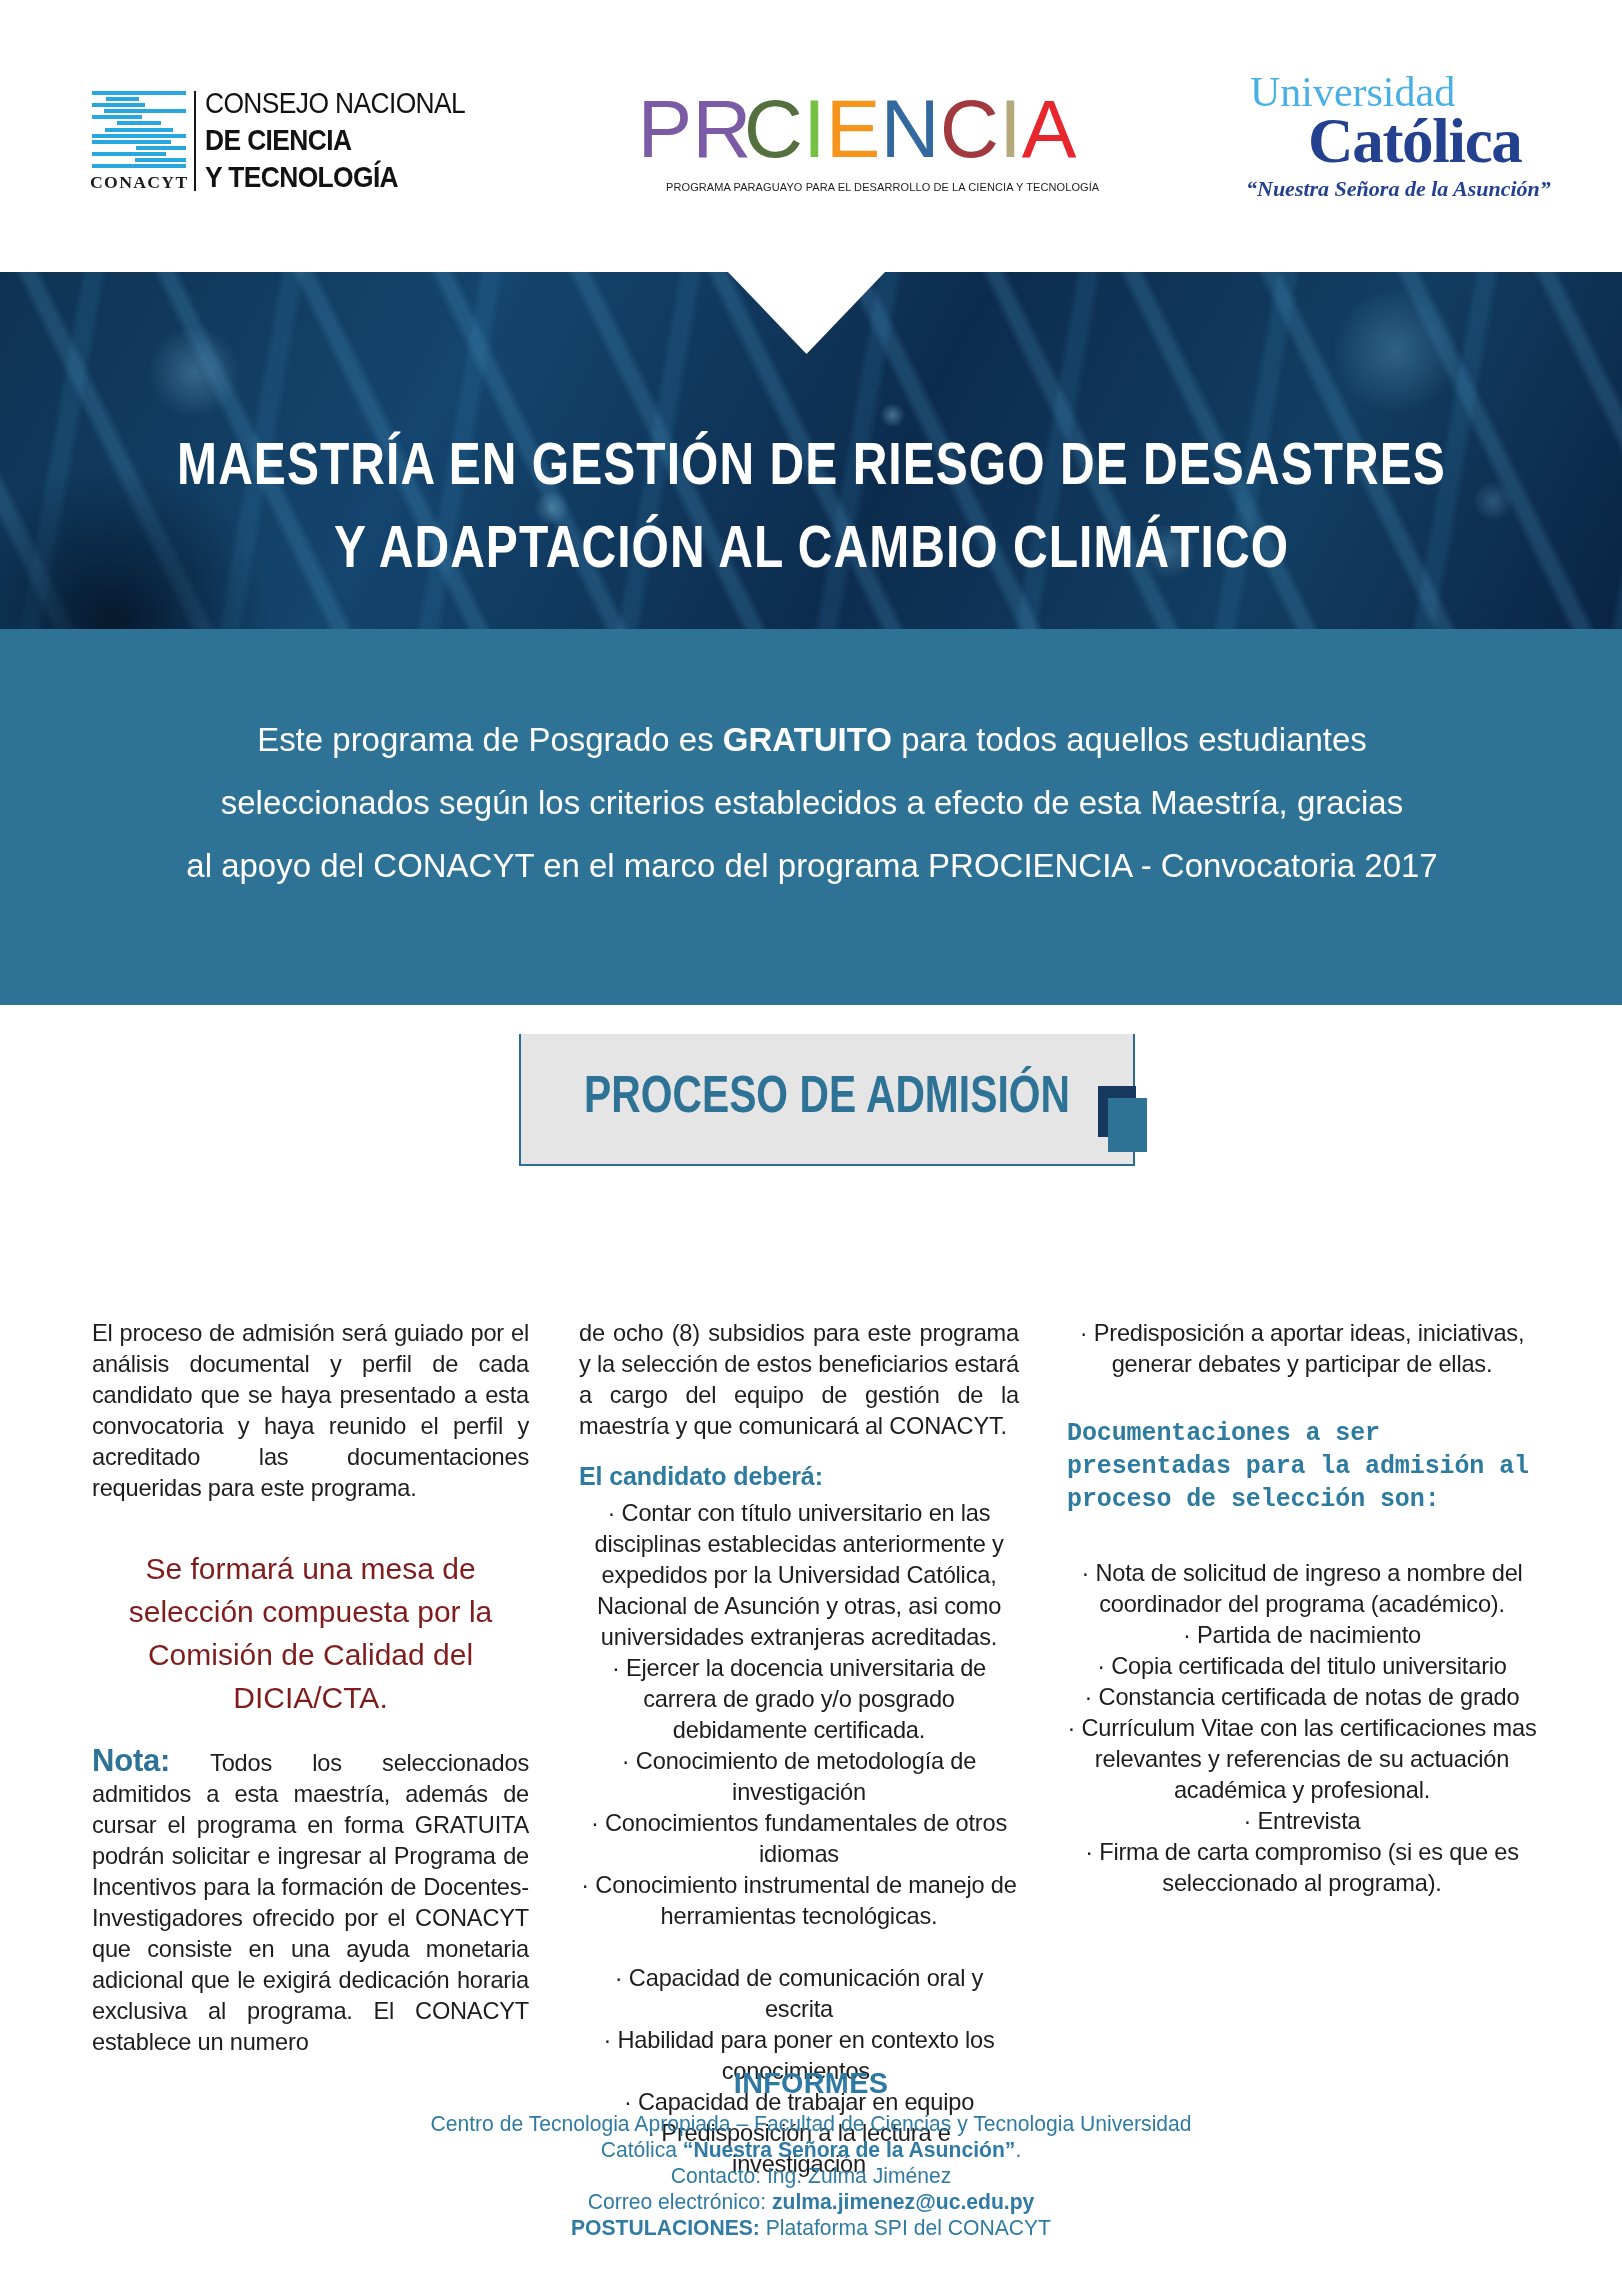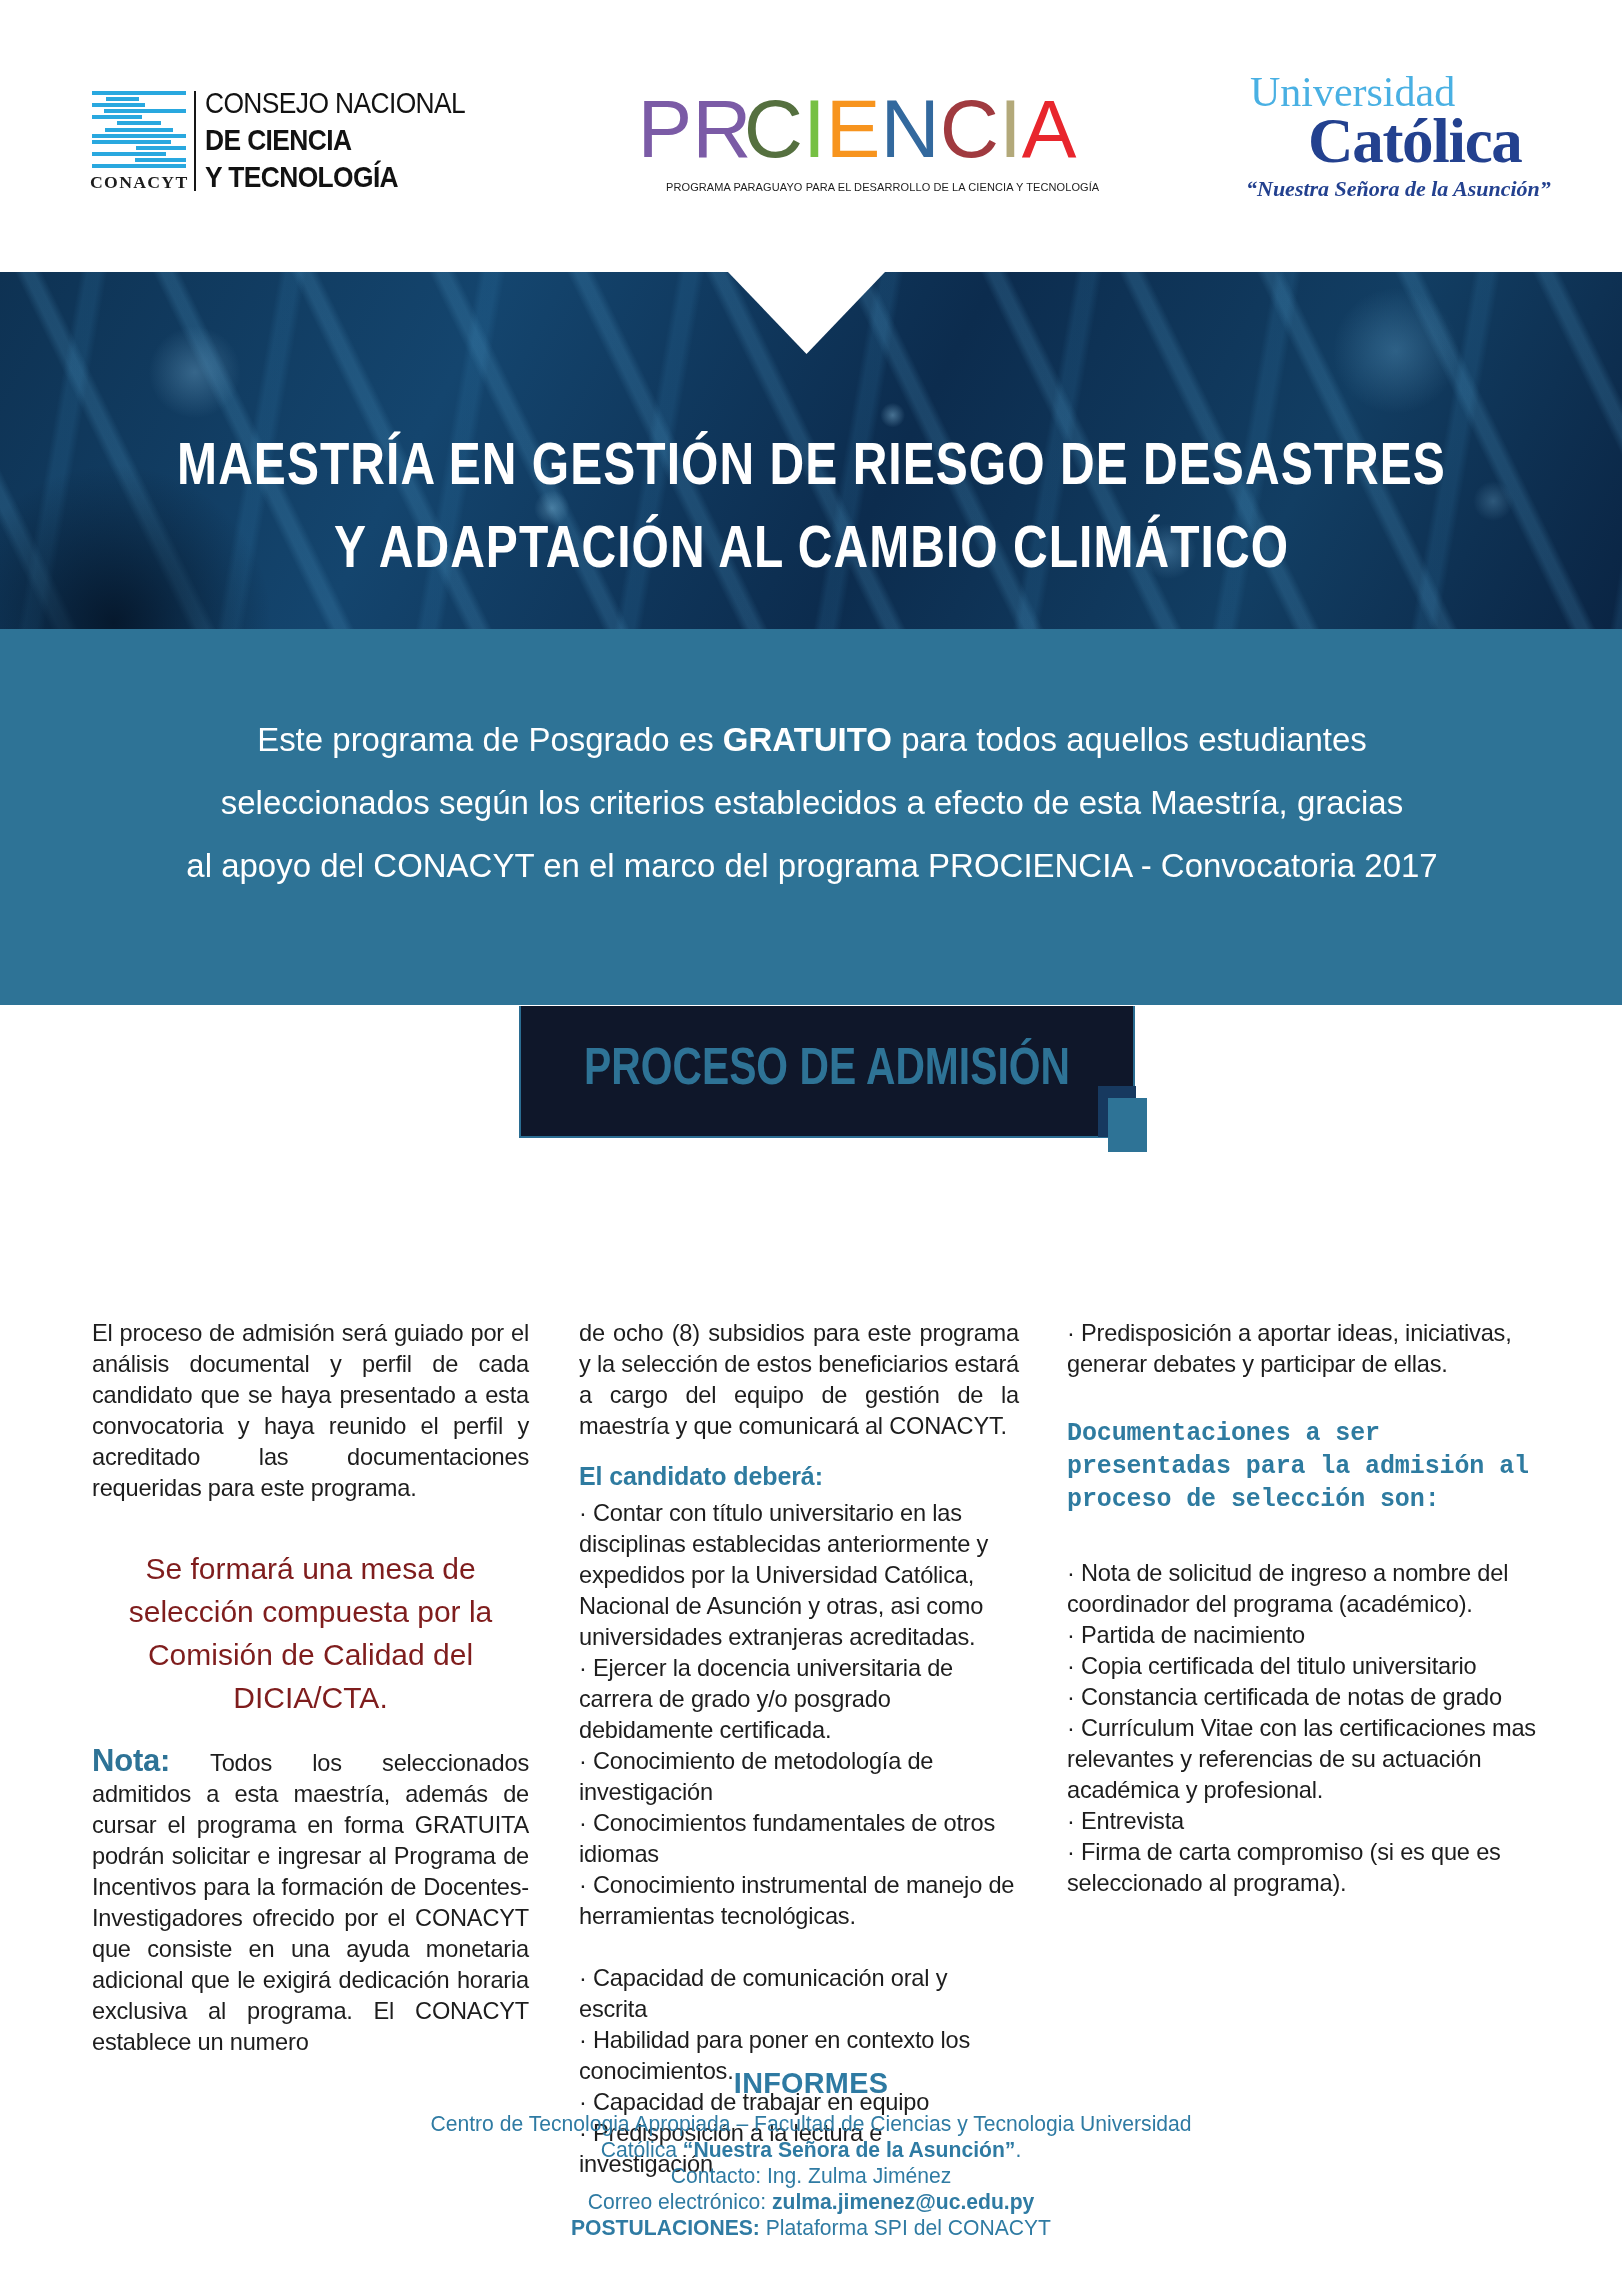--- a/index.html
+++ b/index.html
@@ -49,21 +49,21 @@
   .title-l1{top:429px;}
   .title-l2{top:512px;}
 
   
   .teal-band{position:absolute;left:0;top:629px;width:1623px;height:376px;background:#2e7396;}
   .intro{position:absolute;left:92px;top:708px;width:1440px;text-align:center;color:#ffffff;
         font-size:34px;line-height:63px;font-weight:400;transform:scaleX(.97);transform-origin:center;}
   .intro b{font-weight:700;}
 
   
-  .adm-box{position:absolute;left:519px;top:1006px;width:612px;height:130px;background:#0f172a;
+  .adm-box{position:absolute;left:519px;top:1034px;width:612px;height:130px;background:#e5e5e5;
         border:2px solid #2b6d92;border-top:none;}
   .adm-title{position:absolute;left:0;top:31px;width:100%;text-align:center;white-space:nowrap;
         font-size:51px;font-weight:700;color:#2e7396;transform:scaleX(.8);transform-origin:center;}
   .adm-sq-navy{position:absolute;left:1098px;top:1086px;width:38px;height:51px;background:#17395f;}
   .adm-sq-teal{position:absolute;left:1108px;top:1098px;width:39px;height:54px;background:#2e7396;}
 
   
   .col{position:absolute;top:1318px;font-size:23.6px;line-height:31px;color:#1d1d1d;letter-spacing:-0.2px;}
   .col1{left:92px;width:437px;}
   .col2{left:579px;width:440px;}
@@ -71,21 +71,21 @@
   .just{text-align:justify;}
   .highlight{margin-top:43px;font-size:30px;line-height:43px;color:#7f1d1d;text-align:center;letter-spacing:0;}
   .nota{margin-top:26px;text-align:justify;}
   .nota-label{font-size:31px;font-weight:700;color:#2e7396;}
   .col-heading{font-weight:700;color:#2e7ba0;font-size:25px;line-height:33px;letter-spacing:-0.1px;}
   .col2 .col-heading{margin-top:18px;}
   .col3 .col-heading{margin-top:37px;font-family:Liberation Mono, monospace;}
   .bullets{margin-top:5.2px;}
   .bullets.gap{margin-top:31px;}
   .col3 .bullets.docs{margin-top:42px;}
-  .bullet{margin:0;}
+  .bullet{margin:0;text-align:center;}
 
   
   .footer{position:absolute;left:353px;top:2066px;width:916px;text-align:center;color:#2f7ba3;
         transform:scaleX(.96);transform-origin:center;}
   .footer-title{font-size:30px;font-weight:700;letter-spacing:0.3px;margin-bottom:10.5px;color:#2e7aa2;}
   .footer .fl{font-size:22px;line-height:26px;}
   .footer b{font-weight:700;}
 </style>
 </head>
 <body>

